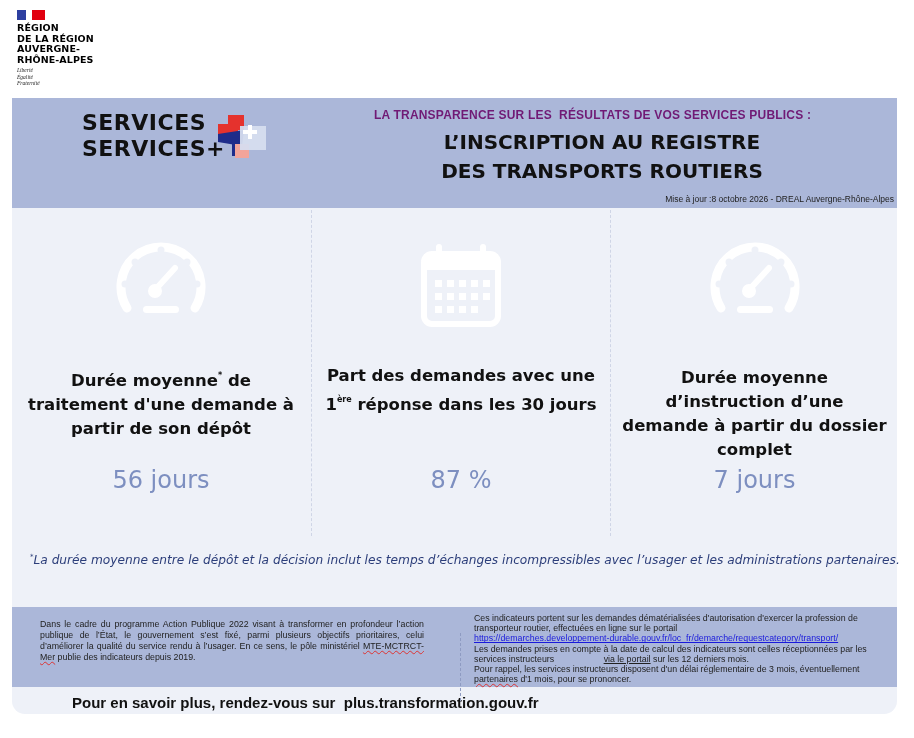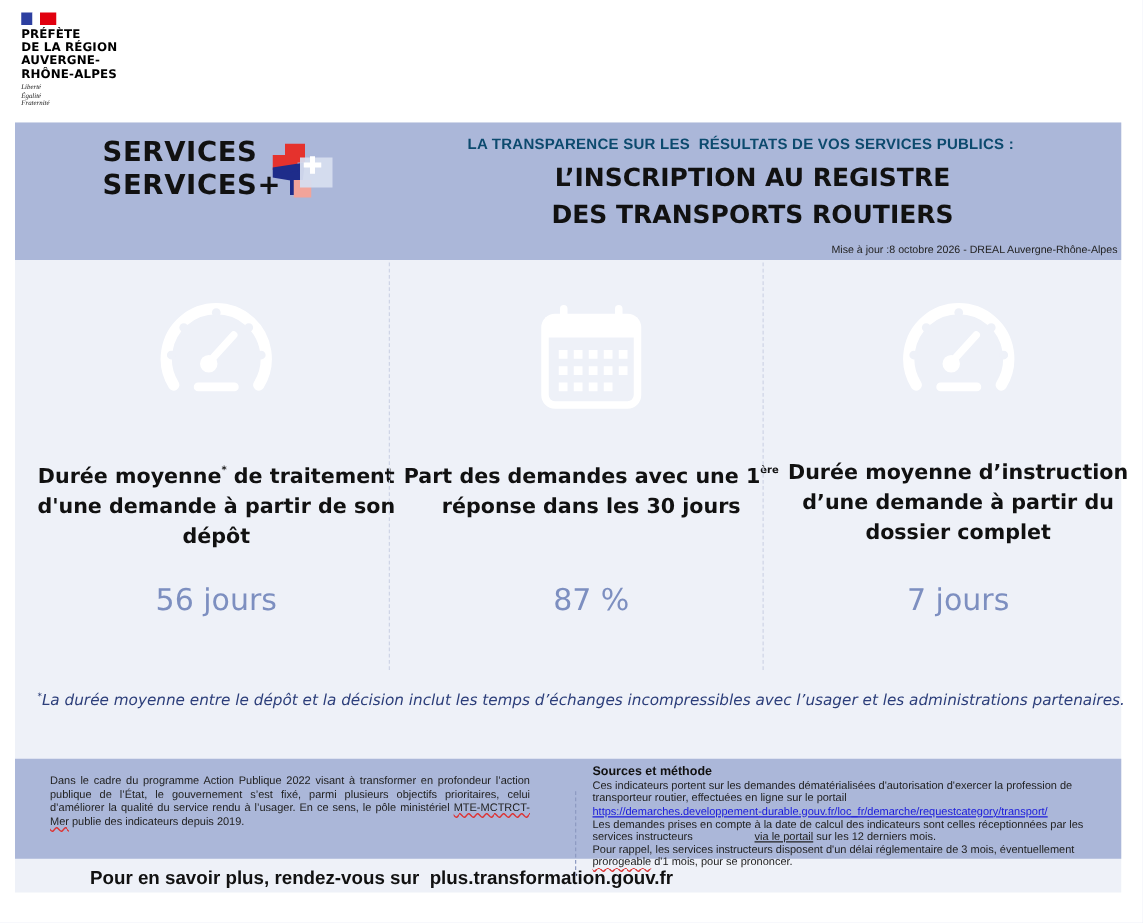--- a/index.html
+++ b/index.html
@@ -10,31 +10,31 @@
   
   .marianne { position: absolute; left: 17px; top: 10px; }
   .flag { display: flex; width: 28px; height: 10px; }
   .flag .b { width: 9px; background: #2d3fa0; }
   .flag .w { width: 6px; background: #fff; }
   .flag .r { width: 13px; background: #e1000f; }
   .pref { margin-top: 3px; font-family: "DejaVu Sans", sans-serif; font-weight: bold; font-size: 9.5px; line-height: 10.5px; letter-spacing: 0.1px; color: #000; }
   .devise { margin-top: 2px; font-family: "Liberation Serif", serif; font-style: italic; font-size: 5.5px; line-height: 6.5px; color: #222; }
 
   
-  .panel { position: absolute; left: 12px; top: 98px; width: 885px; height: 616px; background: #eef1f8; }
+  .panel { position: absolute; left: 12px; top: 98px; width: 885px; height: 616px; background: #eef1f8; border-radius: 13px; }
   .header { position: absolute; left: 0; top: 0; width: 885px; height: 110px; background: #abb7d9; }
   .logo-text { position: absolute; left: 70px; top: 12px; font-family: "DejaVu Sans", sans-serif; font-weight: bold; font-size: 22px; line-height: 26px; letter-spacing: 0.5px; color: #111; }
   .logo-mark { position: absolute; left: 206px; top: 14px; width: 50px; height: 50px; }
 
-  .hd-sub { position: absolute; left: 362px; top: 10px; font-family: "Liberation Sans", sans-serif; font-weight: bold; font-size: 12px; color: #0c4a6e; white-space: pre; letter-spacing: 0.2px; }
+  .hd-sub { position: absolute; left: 362px; top: 10px; font-family: "Liberation Sans", sans-serif; font-weight: bold; font-size: 12px; color: #701a75; white-space: pre; letter-spacing: 0.2px; }
   .hd-title { position: absolute; left: 360px; top: 30px; width: 460px; text-align: center; font-family: "DejaVu Sans", sans-serif; font-weight: bold; font-size: 20px; line-height: 29px; color: #111; }
   .hd-date { position: absolute; right: 3px; top: 96px; font-family: "Liberation Sans", sans-serif; font-size: 8.5px; color: #222; }
 
   
-  .col { position: absolute; top: 110px; height: 330px; text-align: center; padding-left: 24px; }
+  .col { position: absolute; top: 110px; height: 330px; text-align: center; }
   .col1 { left: 0; width: 298px; }
   .col2 { left: 300px; width: 298px; }
   .col3 { left: 600px; width: 285px; text-align: center; }
   .divider { position: absolute; top: 112px; width: 0; height: 326px; border-left: 1px dashed #cfd5e6; }
   .icon { position: absolute; left: 50%; transform: translateX(-50%); top: 30px; }
   .ind-label { position: absolute; left: 0; right: 0; top: 156px; font-family: "DejaVu Sans", sans-serif; font-weight: bold; font-size: 16.5px; line-height: 24px; color: #111; padding: 0 8px; }
   .ind-label sup { font-size: 8px; vertical-align: 8px; font-weight: bold; }
   .ind-value { position: absolute; left: 0; right: 0; top: 258px; font-family: "DejaVu Sans", sans-serif; font-size: 24px; color: #7d8fc0; }
 
   .footnote { position: absolute; left: 18px; top: 455px; font-family: "DejaVu Sans", sans-serif; font-style: italic; font-size: 12.2px; color: #2c3e7a; white-space: nowrap; }
@@ -55,21 +55,21 @@
 </head>
 <body>
 
 <div class="marianne">
   <div class="flag">
       <div class="b"></div>
       <div class="w"></div>
       <div class="r"></div>
     </div>
   <div class="pref">
-    <div>PRÉFÈTE</div>
+    <div>RÉGION</div>
     <div>DE LA RÉGION</div>
     <div>AUVERGNE-</div>
     <div>RHÔNE-ALPES</div>
   </div>
   <div class="devise">
     <div>Liberté</div>
     <div>Égalité</div>
     <div>Fraternité</div>
   </div>
 </div>
@@ -163,20 +163,19 @@
     <div class="ind-value">7 jours</div>
   </div>
 
   <div class="footnote"><sup>*</sup><span>La durée moyenne entre le dépôt et la décision inclut les temps d’échanges incompressibles avec l’usager et les administrations partenaires.</span></div>
 
   <div class="footer">
     <div class="ft-left"><span>Dans le cadre du programme Action Publique 2022 visant à transformer en profondeur l’action publique de l’État, le gouvernement s’est fixé, parmi plusieurs objectifs prioritaires, celui d’améliorer la qualité du service rendu à l’usager. En ce sens, le pôle ministériel </span><span class="ul">MTE-MCTRCT-Mer</span><span> publie des indicateurs depuis 2019.</span></div>
     <div class="ft-more">Pour en savoir plus, rendez-vous sur  plus.transformation.gouv.fr</div>
     <div class="ft-sep"></div>
     <div class="ft-right">
-      <div class="t">Sources et méthode</div>
       <div>Ces indicateurs portent sur les demandes dématérialisées d'autorisation d'exercer la profession de transporteur routier, effectuées en ligne sur le portail</div>
       <a>https://demarches.developpement-durable.gouv.fr/loc_fr/demarche/requestcategory/transport/</a>
       <div><span>Les demandes prises en compte à la date de calcul des indicateurs sont celles réceptionnées par les services instructeurs </span><span class="ul1">via le portail</span><span> sur les 12 derniers mois.</span></div>
-      <div><span>Pour rappel, les services instructeurs disposent d'un délai réglementaire de 3 mois, éventuellement </span><span class="ul2">prorogeable</span><span> d'1 mois, pour se prononcer.</span></div>
+      <div><span>Pour rappel, les services instructeurs disposent d'un délai réglementaire de 3 mois, éventuellement </span><span class="ul2">partenaires</span><span> d'1 mois, pour se prononcer.</span></div>
     </div>
   </div>
 </div>
 
 </body></html>

